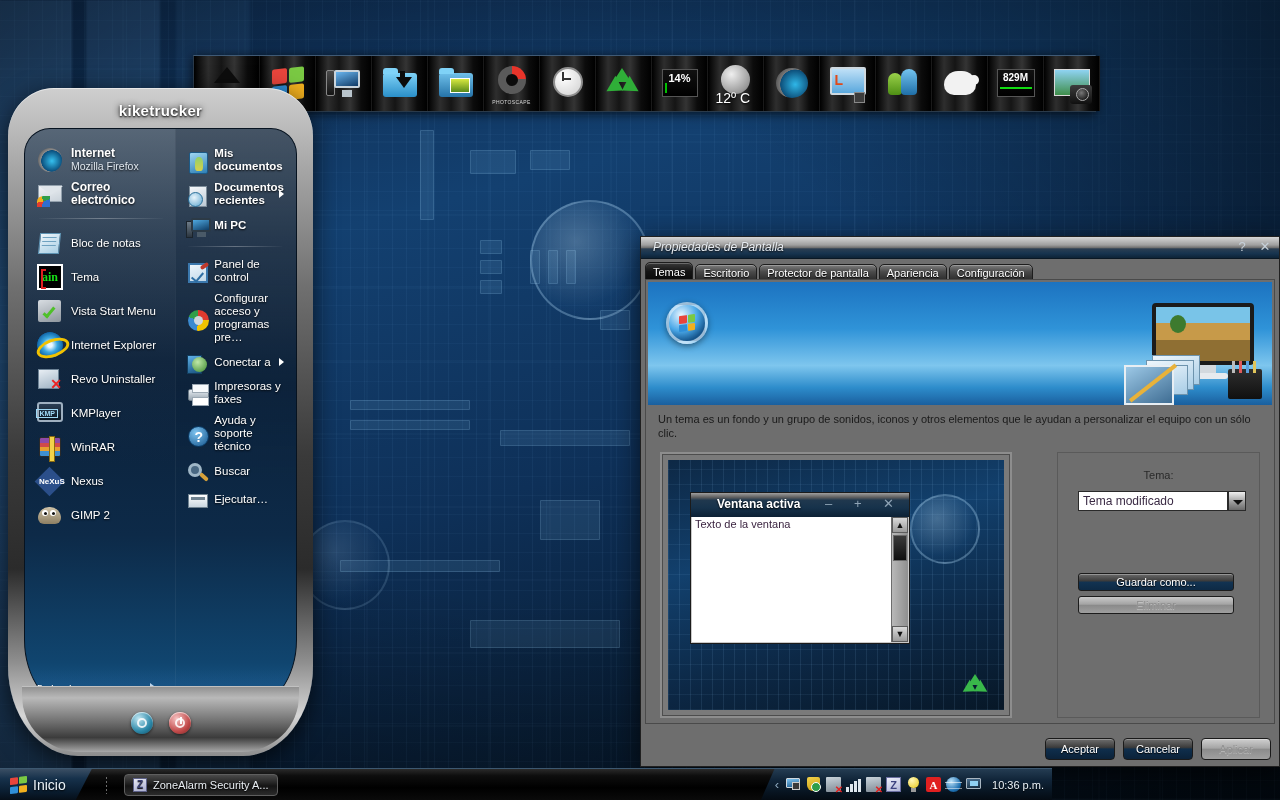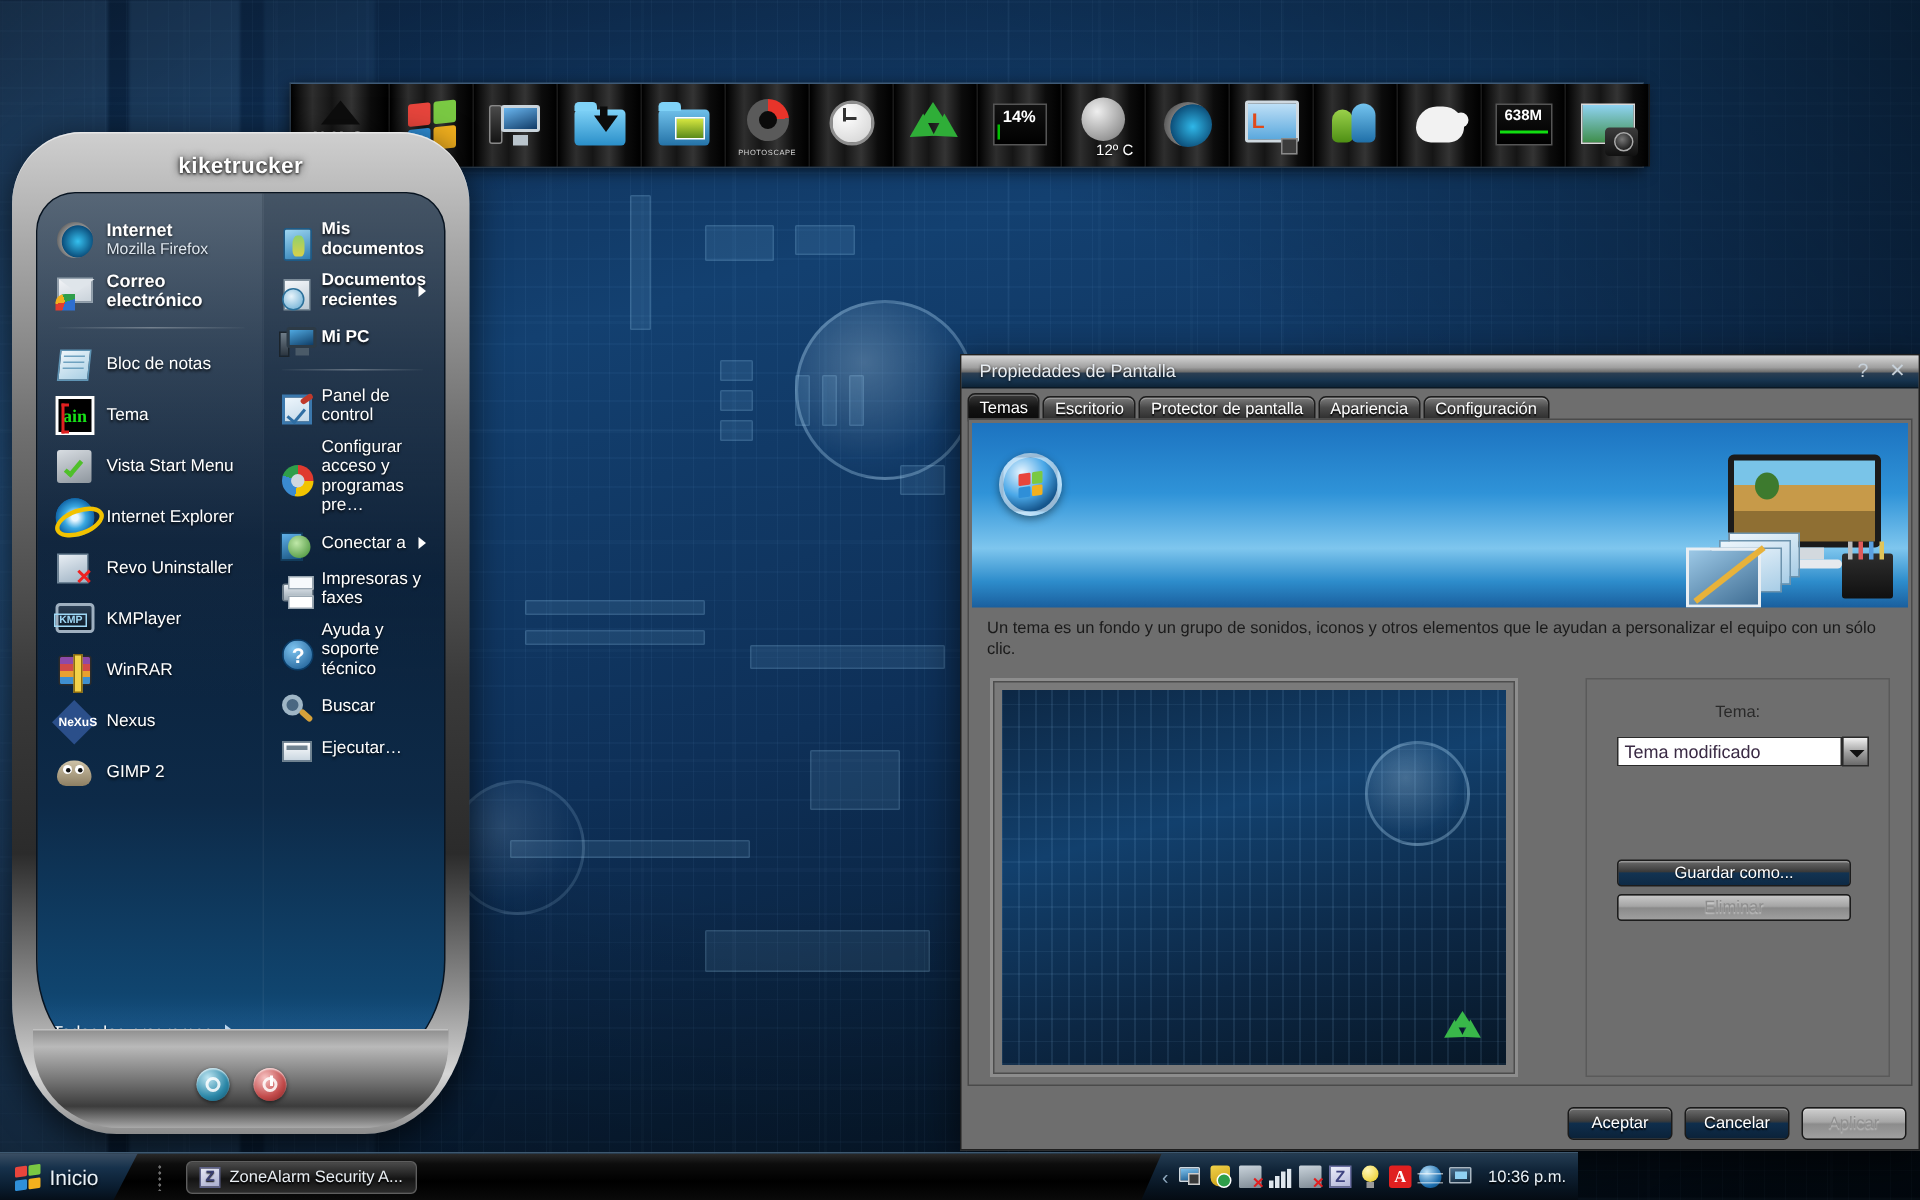--- a/index.html
+++ b/index.html
@@ -98,21 +98,21 @@
   .clock-h{position:absolute;left:14px;top:8px;width:2px;height:9px;background:#333;transform-origin:bottom;}
   .clock-m{position:absolute;left:14px;top:14px;width:9px;height:2px;background:#333;}
   .recyc{position:absolute;left:4px;top:4px;width:30px;height:28px;}
   .recyc i{position:absolute;width:0;height:0;border-left:9px solid transparent;border-right:9px solid transparent;border-bottom:14px solid #2fae38;}
   .cpu-gauge{position:absolute;left:2px;top:5px;width:36px;height:28px;background:linear-gradient(180deg,#111,#000);border:1px solid #555;}
   .cpu-gauge b{position:absolute;top:2px;left:0;right:0;text-align:center;color:#fff;font-size:11px;font-weight:bold;}
   .cpu-line{position:absolute;bottom:3px;left:2px;right:2px;height:10px;
      background:linear-gradient(90deg,#0e0 0 2px,transparent 2px 4px);opacity:.8;}
   .moon{position:absolute;left:5px;top:1px;width:29px;height:29px;border-radius:50%;
      background:radial-gradient(circle at 36% 32%,#efefef,#9a9a9a 70%,#6d6d6d);}
-  .temp{position:absolute;bottom:-2px;left:0;right:0;text-align:right;color:#fff;font-size:10px;text-shadow:0 1px 2px #000;margin-top:22px;}
+  .temp{position:absolute;bottom:-2px;left:0;right:0;text-align:left;color:#fff;font-size:14px;text-shadow:0 1px 2px #000;margin-top:22px;}
   .ffball{position:absolute;left:4px;top:4px;width:32px;height:30px;border-radius:50%;
      background:radial-gradient(circle at 60% 55%,#2fb7e8,#0d4f7a 58%, #777 60%, #333 100%);}
   .lsmon{position:absolute;left:2px;top:3px;width:36px;height:28px;background:linear-gradient(180deg,#bfe0f7,#5aa8dd);border:2px solid #cfd9e0;border-radius:2px;}
   .ls-L{position:absolute;left:7px;top:8px;color:#e04a1a;font-weight:bold;font-size:14px;}
   .ls-disk{position:absolute;right:3px;bottom:1px;width:11px;height:11px;background:#3c3c3c;border:1px solid #888;}
   .msn1{position:absolute;left:4px;top:9px;width:14px;height:22px;border-radius:7px 7px 4px 4px;background:linear-gradient(180deg,#9ad14a,#4e8f14);}
   .msn2{position:absolute;left:17px;top:5px;width:16px;height:26px;border-radius:8px 8px 4px 4px;background:linear-gradient(180deg,#74c4ef,#1f6fa8);}
   .cow{position:absolute;left:4px;top:7px;width:32px;height:24px;background:#f2f2f2;border-radius:14px 14px 10px 10px;}
   .cow:after{content:"";position:absolute;right:-3px;top:4px;width:10px;height:10px;background:#f2f2f2;border-radius:50%;}
   .mem-g{position:absolute;left:1px;top:5px;width:38px;height:28px;background:linear-gradient(180deg,#111,#000);border:1px solid #555;}
@@ -258,20 +258,21 @@
     font-size:11px; color:#111;
   }
   #dlg-title{
     height:22px; position:relative;
     background: linear-gradient(180deg,#d6d6d6 0%,#9f9f9f 38%,#6c6c6c 52%,#2b3e52 56%,#17344f 78%,#0d2337 100%);
     border-bottom:1px solid #0b1824;
   }
   #dlg-title .t{
     position:absolute; left:12px; top:3px; color:#e7ecf1; font-size:12px;
     text-shadow:0 1px 2px rgba(0,0,0,.85);
+    font-style:italic;
   }
   .tbtn{
     position:absolute; top:2px; width:18px; height:16px; color:#c6d0d9;
     font-size:13px; text-align:center; line-height:15px; cursor:default;
   }
   #dlg-help{ right:28px; }
   #dlg-close{ right:5px; }
 
   #dlg-tabs{
     position:relative; height:20px; margin:2px 0 0 4px;
@@ -596,21 +597,21 @@
       </span>
   </div>
   <div class="dock-cell">
     <span class="di">
         <span class="cow"></span>
       </span>
   </div>
   <div class="dock-cell">
     <span class="di">
       <span class="mem-g">
-          <b>638M</b>
+          <b>829M</b>
           <span class="mem-line"></span>
         </span>
     </span>
   </div>
   <div class="dock-cell">
     <span class="di">
       <span class="camera"></span>
         <span class="cam-body"></span>
         <span class="cam-lens"></span>
     </span>
@@ -872,20 +873,34 @@
           </span>
       </div>
     </div>
 
     <div id="dlg-desc">Un tema es un fondo y un grupo de sonidos, iconos y otros elementos que le ayudan a personalizar el equipo con un sólo clic.</div>
 
     <div id="preview-box">
       <div id="preview-inner">
         <div class="disc"></div>
 
+        <div id="prev-win">
+          <div id="prev-title">
+            <span class="t">Ventana activa</span>
+            <span class="btns">– + ✕</span>
+          </div>
+          <div id="prev-client">
+            <span id="prev-text">Texto de la ventana</span>
+            <div id="prev-sb">
+              <div class="sb-btn sb-up">▲</div>
+              <div id="sb-thumb"></div>
+              <div class="sb-btn sb-dn">▼</div>
+            </div>
+          </div>
+        </div>
 
         <div id="prev-recycle">
           <i style="left:4px;top:0"></i>
           <i style="left:0px;top:9px;transform:rotate(120deg)"></i>
           <i style="left:8px;top:9px;transform:rotate(-120deg)"></i>
         </div>
       </div>
     </div>
 
     <div id="theme-group">

